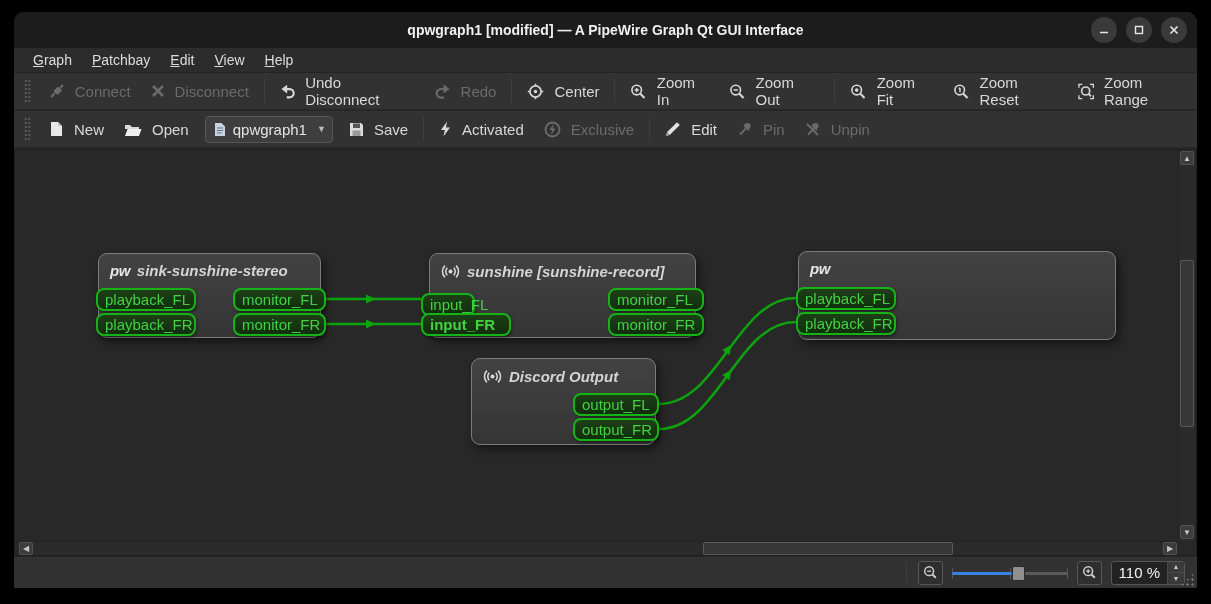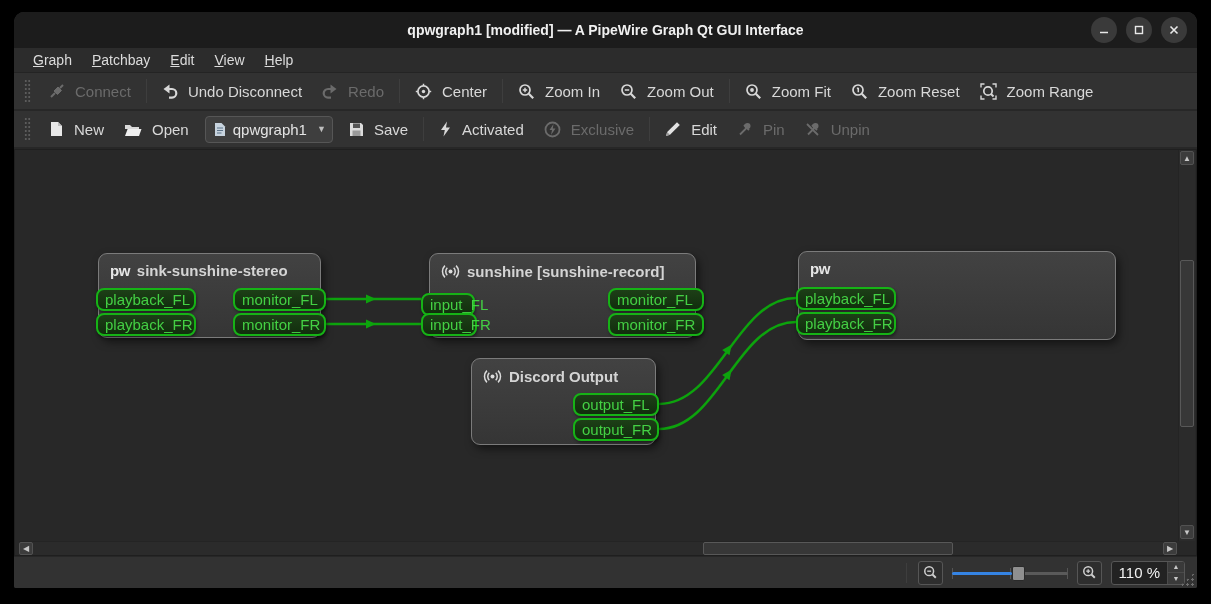--- a/index.html
+++ b/index.html
@@ -35,21 +35,21 @@
            border-radius:4px; height:27px; padding:0 6px 0 7px; margin:10px 6px; color:#e4e4e4; font-size:15px; }
   .combo .arrow { font-size:9px; color:#bdbdbd; margin-left:4px; }
 
   
   .canvas-wrap { position:relative; flex:1 1 auto; background:#282828; border:1px solid #1f1f1f; overflow:hidden; }
   .graph-layer { position:absolute; left:0; top:0; width:1183px; height:407px; }
   svg.wires { position:absolute; left:0; top:0; width:1183px; height:407px; }
 
   .node { position:absolute; background:linear-gradient(#424242,#353535); border:1px solid #7b7b7b;
           border-radius:9px; box-shadow:3px 4px 8px rgba(0,0,0,.5); }
-  .node-header { display:flex; align-items:center; gap:7px; padding:8px 27px 0 11px; }
+  .node-header { display:flex; align-items:center; gap:7px; padding:8px 27px 0 11px;font-style:italic; }
   .node-title { color:#d4d4d4; font-size:15px; font-weight:bold; white-space:nowrap; }
   .pw-glyph { color:#e6e6e6; font-size:15px; font-weight:bold; letter-spacing:-0.5px; }
 
   .port { position:absolute; height:23px; border:2px solid #16b316; border-radius:8px;
           background:linear-gradient(#1d3f17,#112e0d); color:#44d044; font-size:15px;
           line-height:19px; padding-left:7px; white-space:nowrap; box-shadow:1px 2px 3px rgba(0,0,0,.4); }
 
   
   .vscroll { position:absolute; right:1px; top:0; width:17px; height:391px; background:#2b2b2b; border-left:1px solid #242424; }
   .hscroll { position:absolute; left:4px; top:391px; width:1158px; height:15px; background:#2b2b2b; border-top:1px solid #242424; }
@@ -117,20 +117,26 @@
     <div class="tb-btn disabled">
       <svg width="16" height="16" viewBox="0 0 16 16">
           <g stroke="currentColor" fill="none" stroke-width="2">
             <path d="M2 14 L6 10"></path>
             <path d="M5 8 l3.5 3.5 4-4 L9 4 z" fill="currentColor" stroke-width="1"></path>
             <path d="M11 5 l3-3"></path>
           </g>
         </svg>
       <span>Connect</span>
     </div>
+    <div class="tb-btn disabled">
+      <svg width="14" height="14" viewBox="0 0 14 14">
+          <path d="M2 2 L12 12 M12 2 L2 12" stroke="currentColor" stroke-width="2.6"></path>
+        </svg>
+      <span>Disconnect</span>
+    </div>
 
     <div class="tb-sep"></div>
 
     <div class="tb-btn">
       <svg width="16" height="16" viewBox="0 0 16 16">
           <polygon points="1.5,6 7.5,1.5 7.5,10.5" fill="currentColor"></polygon>
           <path d="M6.5 6 h3.5 a4.3 4.3 0 0 1 0 8.6 H7" fill="none" stroke="currentColor" stroke-width="2.2"></path>
         </svg>
       <span>Undo Disconnect</span>
     </div>
@@ -314,21 +320,21 @@
                 <path d="M3.9 3.6 a8.4 8.4 0 0 0 0 11.8"></path>
                 <path d="M12.7 5.8 a5.2 5.2 0 0 1 0 7.4"></path>
                 <path d="M15.1 3.6 a8.4 8.4 0 0 1 0 11.8"></path>
               </g>
               <circle cx="9.5" cy="9.5" r="2" fill="#dcdcdc"></circle>
             </svg>
           <span class="node-title">sunshine [sunshine-record]</span>
         </div>
       </div>
       <div class="port" style="left:406px; top:143px; width:54px;">input_FL</div>
-      <div class="port" style="left:406px; top:163px; width:56px;">input_FR</div>
+      <div class="port" style="left:406px; top:163px; width:90px;font-weight:bold;">input_FR</div>
       <div class="port" style="left:593px; top:138px; width:96px;">monitor_FL</div>
       <div class="port" style="left:593px; top:163px; width:96px;">monitor_FR</div>
 
       <div class="node" style="left:783px; top:101px; width:318px; height:89px;">
         <div class="node-header">
           <span class="pw-glyph">pw</span>
         </div>
       </div>
       <div class="port" style="left:781px; top:137px; width:100px;">playback_FL</div>
       <div class="port" style="left:781px; top:162px; width:100px;">playback_FR</div>

